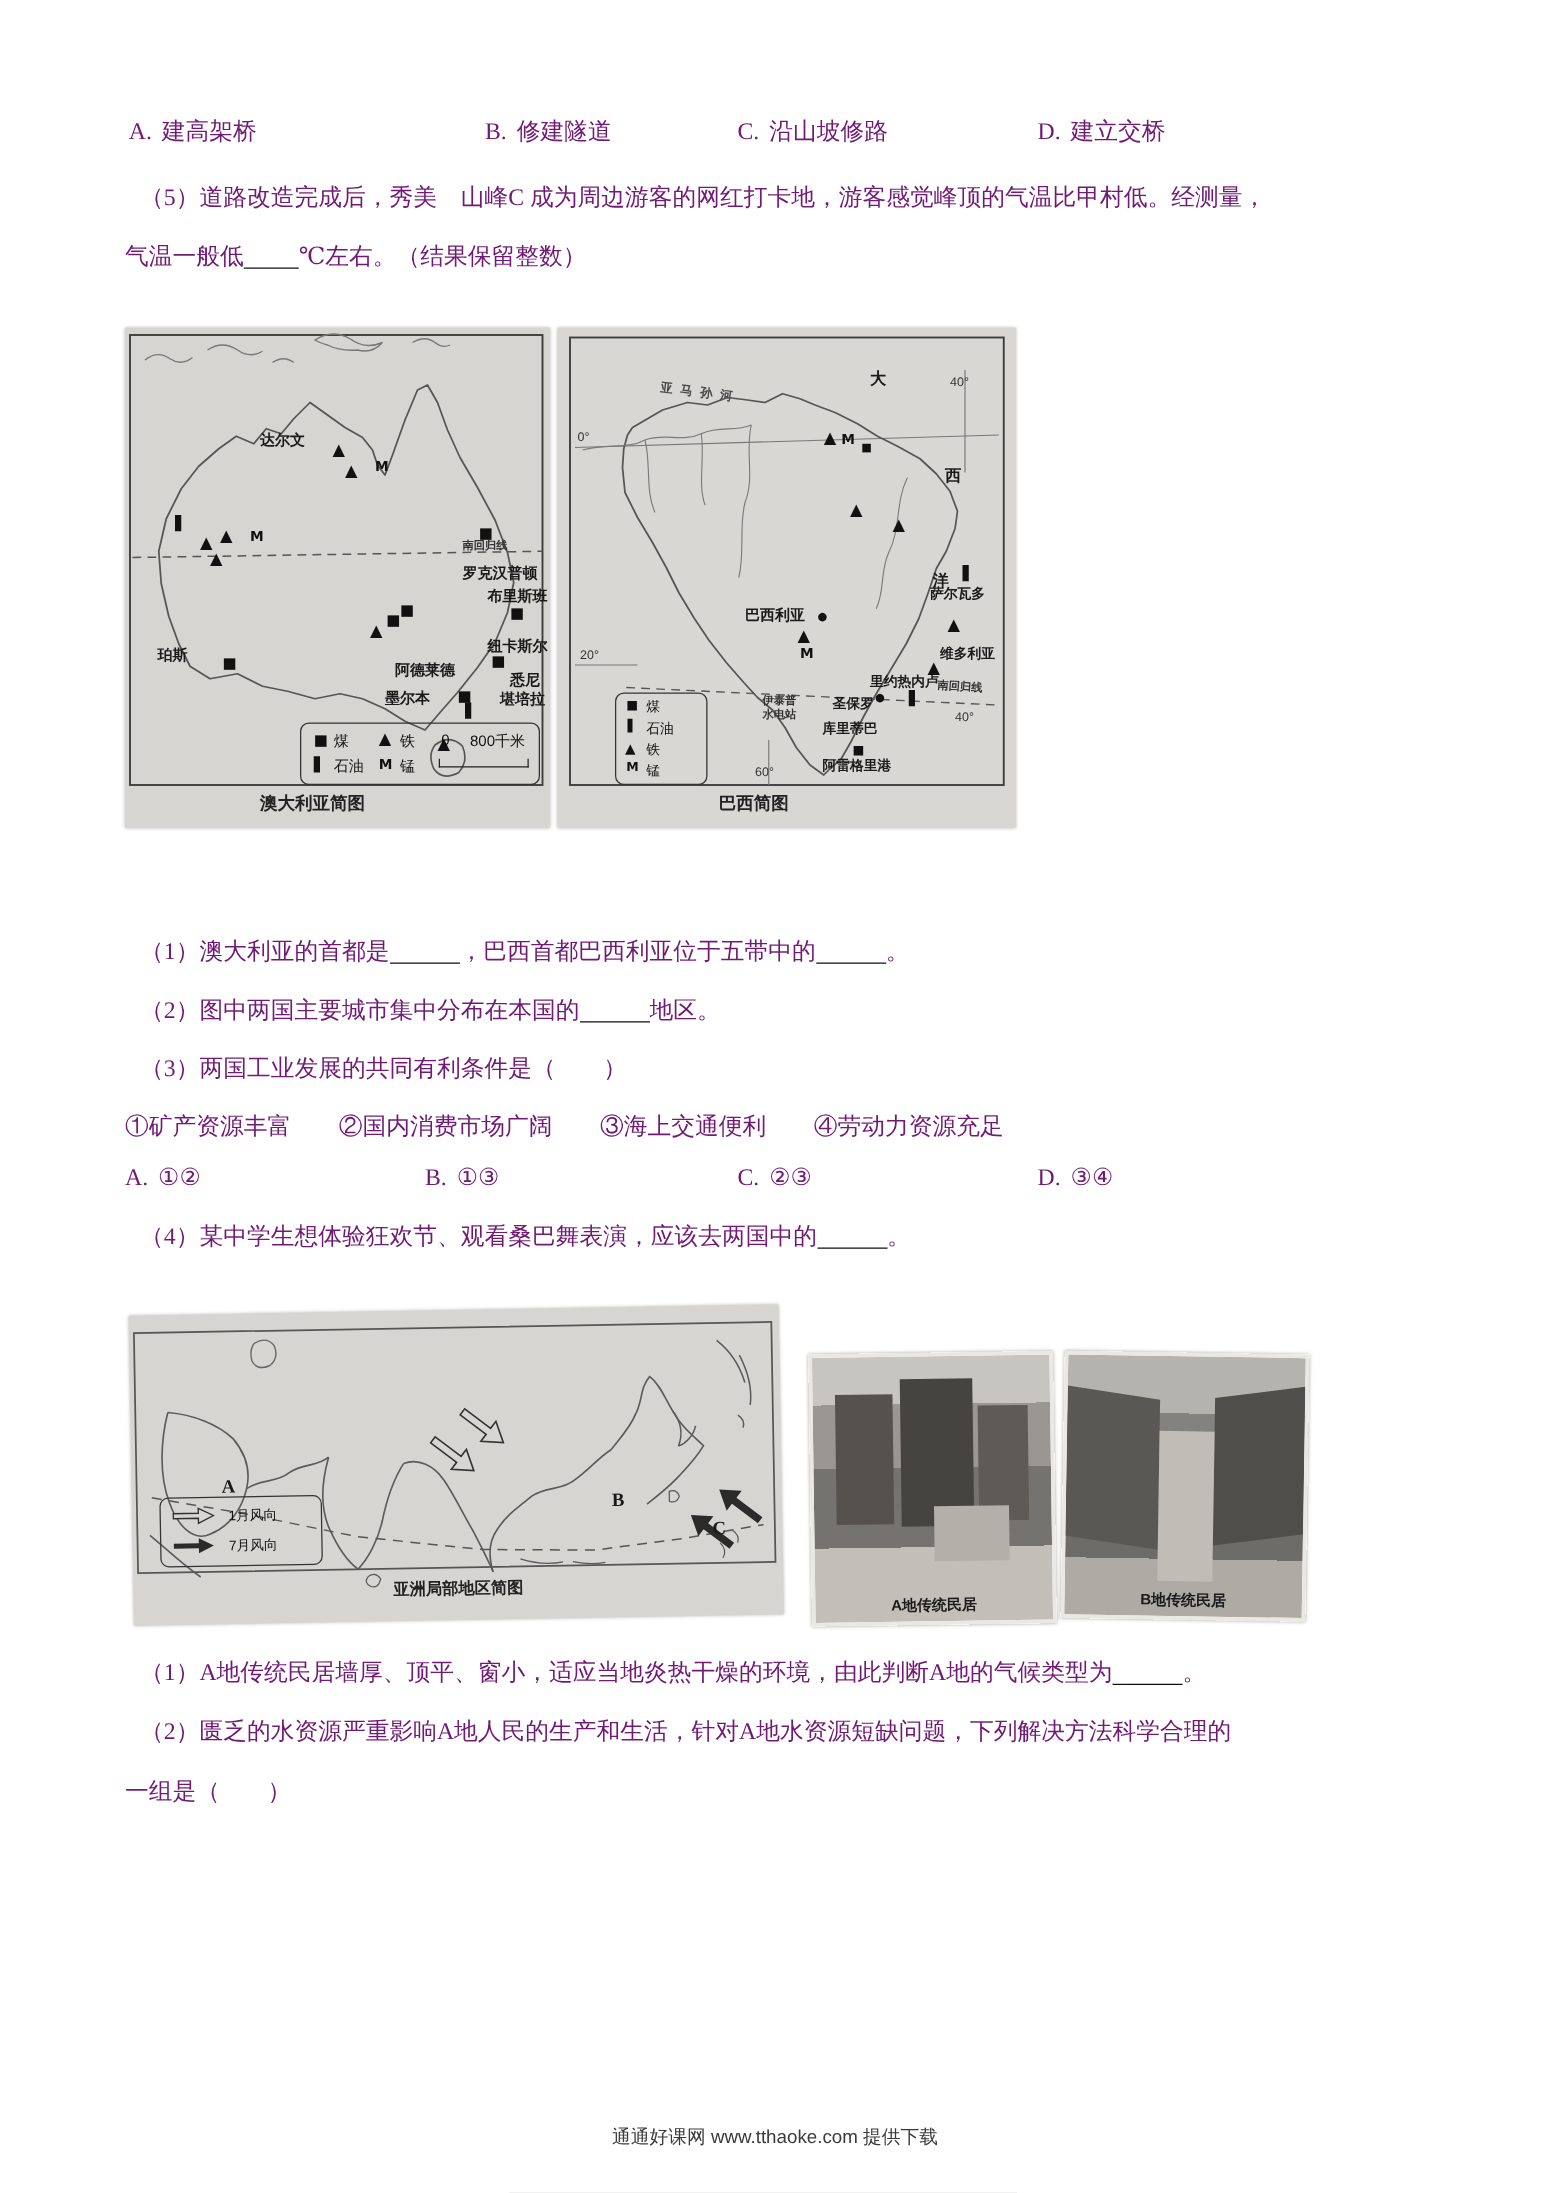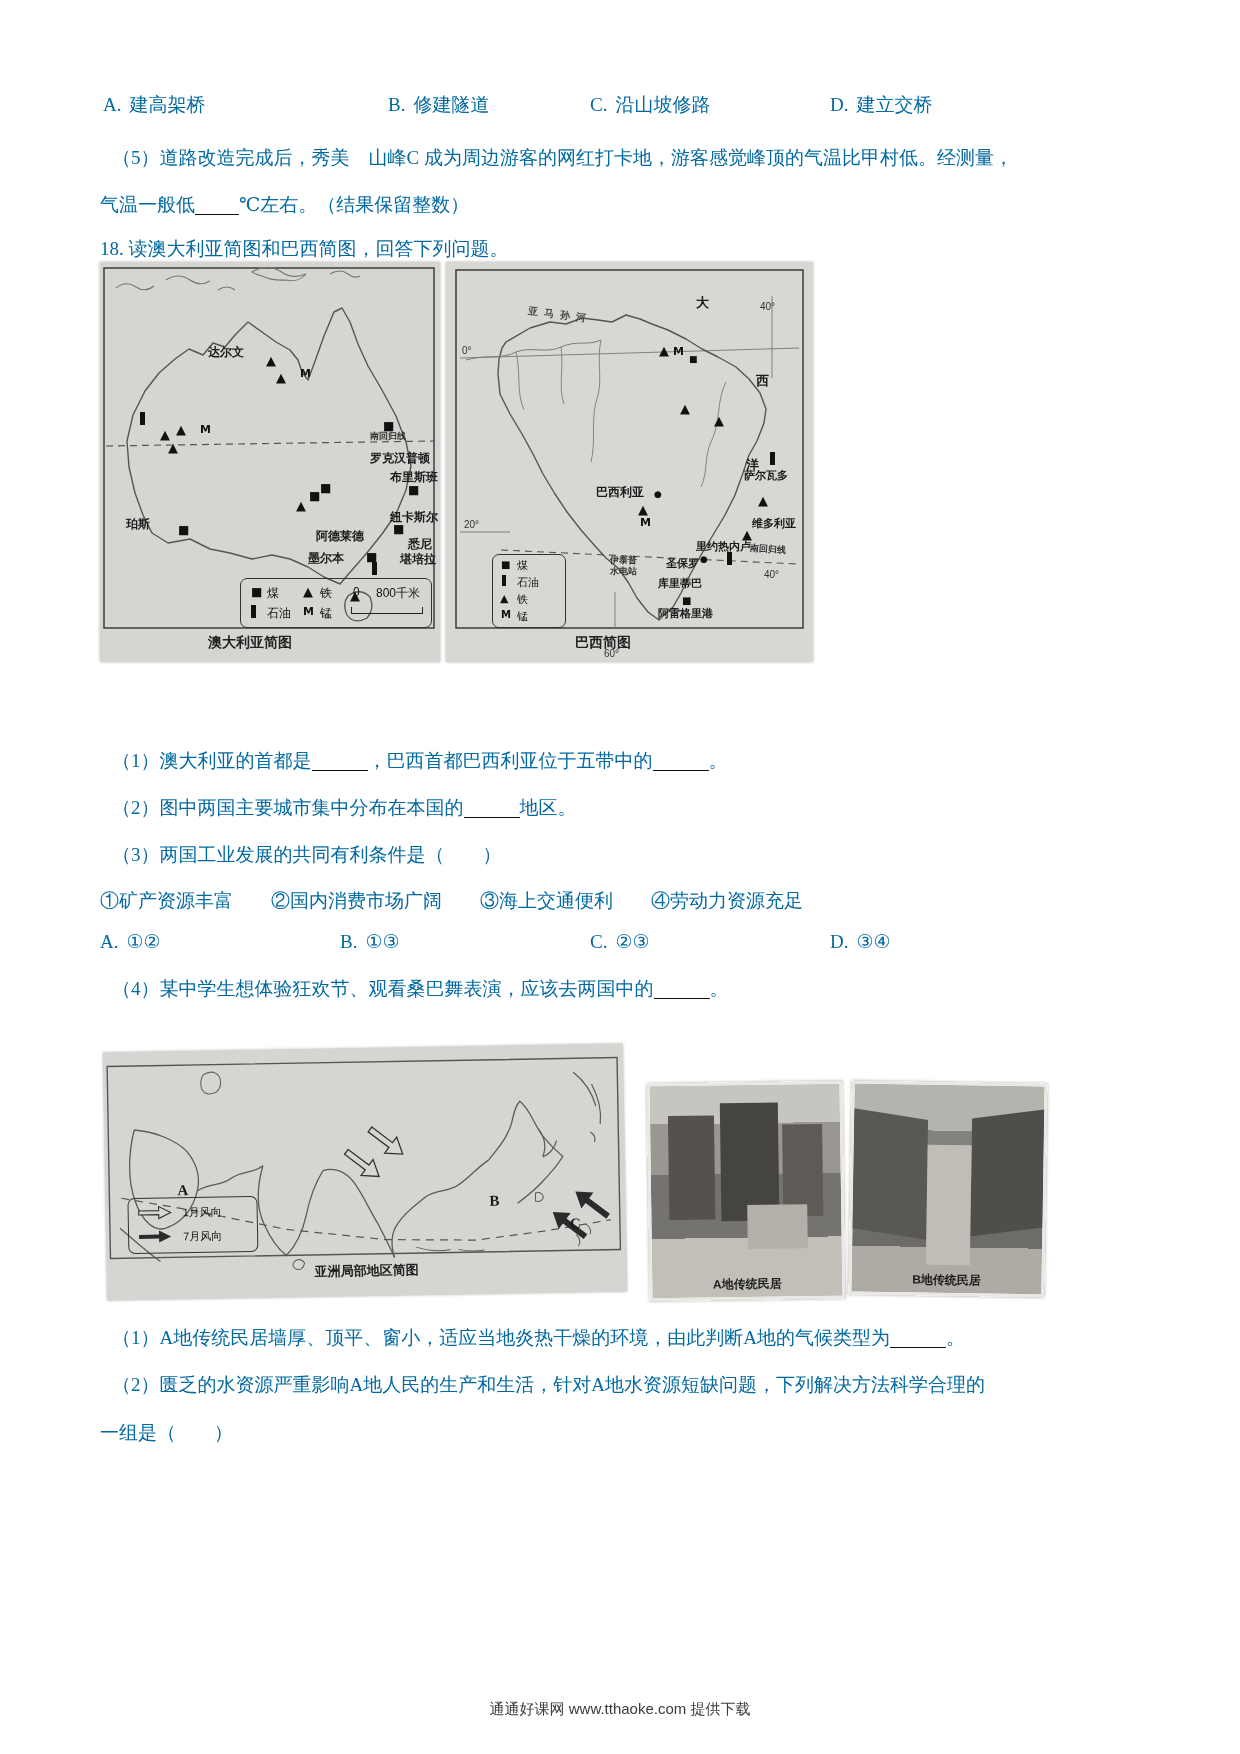--- a/index.html
+++ b/index.html
@@ -1,19 +1,19 @@
 <!DOCTYPE html>
 <html><head>
 <meta charset="utf-8">
 <style>
   html,body{margin:0;padding:0;background:#e8e8e8;}
   #page{position:relative;width:1240px;height:1754px;background:#ffffff;margin:0 auto;
         font-family:"Liberation Serif","DejaVu Serif",serif;color:#1c1c1c;overflow:hidden;}
   .abs{position:absolute;}
-  .line{position:absolute;font-size:19px;white-space:nowrap;color:#0369a1;}
+  .line{position:absolute;font-size:19px;white-space:nowrap;color:#701a75;}
   .opt-key{font-family:"Liberation Serif",serif;}
   .opt-label{margin-left:8px;}
   .blank{display:inline-block;border-bottom:1.6px solid #111;height:1.05em;vertical-align:-4px;}
   .w44{width:44px;} .w56{width:56px;}
   .photo-map{position:absolute;background:#d6d5d1;box-shadow:0 0 3px rgba(0,0,0,.28);}
   .map-label{position:absolute;font-family:"Liberation Sans","DejaVu Sans",sans-serif;
              font-weight:bold;color:#1a1a1a;white-space:nowrap;font-size:12px;line-height:1;}
   .sm{font-size:9px;color:#333;}
   .coord{font-size:10px;font-weight:normal;color:#333;text-align:right;}
   .min{position:absolute;line-height:1;color:#111;font-family:"DejaVu Sans",sans-serif;}
@@ -42,21 +42,20 @@
     <span style="position:absolute;left:240px;margin-left:48px;"><span class="opt-key">B.</span><span class="opt-label">修建隧道</span></span>
     <span style="position:absolute;left:490px;"><span class="opt-key">C.</span><span class="opt-label">沿山坡修路</span></span>
     <span style="position:absolute;left:730px;"><span class="opt-key">D.</span><span class="opt-label">建立交桥</span></span>
   </div>
 
   <div class="line" style="left:112px;top:145px;">（5）道路改造完成后，秀美　山峰C 成为周边游客的网红打卡地，游客感觉峰顶的气温比甲村低。经测量，</div>
   <div class="line" style="left:100px;top:192px;">
     <span>气温一般低</span><span class="blank w44"></span><span>℃左右。（结果保留整数）</span>
   </div>
 
-  <div class="line" style="left:100px;top:236px;">18. 读澳大利亚简图和巴西简图，回答下列问题。</div>
 
   <div class="photo-map" style="left:100px;top:262px;width:340px;height:400px;">
     <svg width="340" height="400" viewBox="0 0 340 400">
       <rect x="4" y="6" width="330" height="360" fill="none" stroke="#3c3c3c" stroke-width="1.5"></rect>
       <path d="M16,26 q10,-8 20,-1 q9,6 18,-1" fill="none" stroke="#777" stroke-width="1.1"></path>
       <path d="M66,18 q12,-8 24,0 q10,7 20,1" fill="none" stroke="#777" stroke-width="1.1"></path>
       <path d="M118,28 q9,-6 17,0" fill="none" stroke="#777" stroke-width="1.1"></path>
       <path d="M152,10 q14,-9 28,-1 q12,9 26,3 q-8,9 -20,6 q-14,1 -24,-4 q-7,-2 -10,-4 Z" fill="none" stroke="#777" stroke-width="1.1"></path>
       <path d="M230,12 q10,-6 18,0 q6,5 12,2" fill="none" stroke="#777" stroke-width="1.1"></path>
       <polygon points="148,60 162,70 176,80 190,88 198,98 202,110 208,118 214,102 224,74 234,50 242,46 250,60 258,82 268,104 282,128 296,154 306,180 311,204 306,228 296,252 282,272 266,292 252,308 240,322 224,315 208,305 190,297 172,293 152,297 130,291 110,287 90,277 68,281 52,271 43,253 35,231 29,205 27,179 33,153 45,129 59,111 75,97 89,87 103,93 113,81 125,85 135,73" fill="none" stroke="#555" stroke-width="1.4" stroke-linejoin="round"></polygon>
@@ -123,21 +122,21 @@
       <path d="M70,90 C75,110 70,130 78,148" fill="none" stroke="#7a7a7a" stroke-width="0.9"></path>
       <path d="M115,85 C118,105 112,125 118,142" fill="none" stroke="#7a7a7a" stroke-width="0.9"></path>
       <path d="M155,78 C150,100 158,120 150,140 C145,160 150,180 145,200" fill="none" stroke="#7a7a7a" stroke-width="0.9"></path>
       <path d="M280,120 C270,140 275,160 265,180 C258,195 262,210 255,225" fill="none" stroke="#7a7a7a" stroke-width="0.9"></path>
     </svg>
 
     <span class="map-label coord" style="left:16px;top:84px;">0°</span>
     <span class="map-label coord" style="left:314px;top:40px;">40°</span>
     <span class="map-label coord" style="left:18px;top:258px;">20°</span>
     <span class="map-label coord" style="left:318px;top:308px;">40°</span>
-    <span class="map-label coord" style="left:158px;top:352px;margin-top:35px;">60°</span>
+    <span class="map-label coord" style="left:158px;top:352px;">60°</span>
 
     <span class="map-label" style="left:250px;top:34px;font-size:13px;">大</span>
     <span class="map-label" style="left:310px;top:112px;font-size:13px;">西</span>
     <span class="map-label" style="left:300px;top:196px;font-size:13px;">洋</span>
 
     <span class="map-label" style="left:82px;top:48px;font-size:10px;letter-spacing:6px;color:#4a4a4a;transform:rotate(7deg);">亚马孙河</span>
 
     <span class="min tri" style="left:213px;top:82px;">▲</span>
     <span class="min mn" style="left:227px;top:84px;">M</span>
     <span class="min sq" style="left:243px;top:93px;font-size:9px;">■</span>

